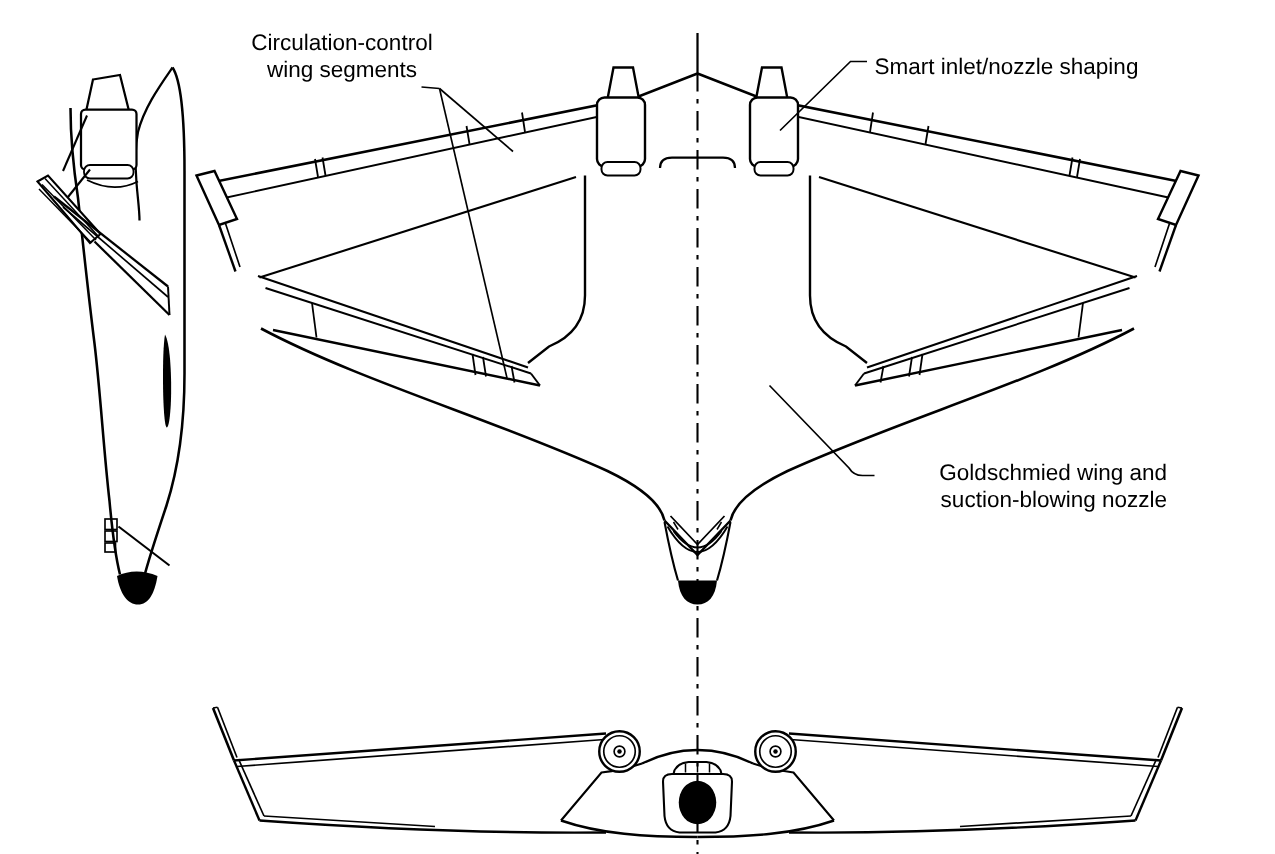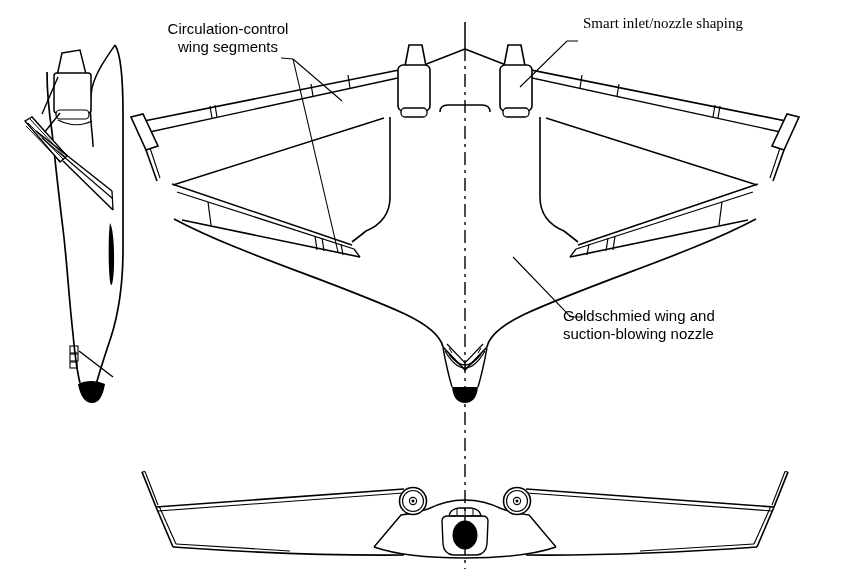--- a/index.html
+++ b/index.html
@@ -14,22 +14,22 @@
   }
   #diagram-svg { position:absolute; left:0; top:0; }
   .lbl {
     position:absolute;
     font-size:15px;
     line-height:18px;
     color:#000;
     letter-spacing:0;
   }
   #lbl-circ  { left:150px; top:6px;  width:156px; text-align:center; }
-  #lbl-smart { left:583px; top:0; white-space:nowrap;font-family:Liberation Serif, serif; }
-  #lbl-gold  { left:563px; top:293px; width:202px; text-align:left; }
+  #lbl-smart { left:583px; top:22px; white-space:nowrap; }
+  #lbl-gold  { left:576px; top:293px; width:202px; text-align:right; }
   .lbl span { display:block; }
 </style>
 </head>
 <body bgcolor="#ffffff">
 
 <div id="canvas">
 
   <svg id="diagram-svg" width="850" height="569" viewBox="0 0 850 569" xmlns="http://www.w3.org/2000/svg" xmlns:xlink="http://www.w3.org/1999/xlink" color="#000000">
     <defs>
 

